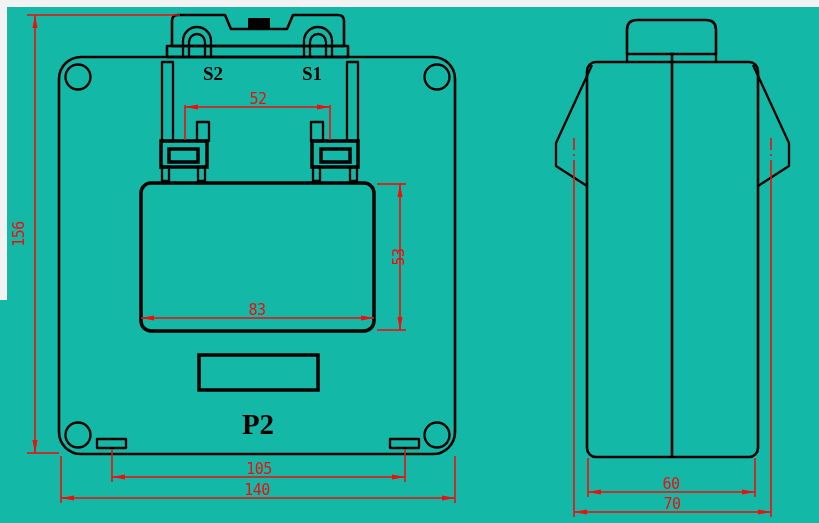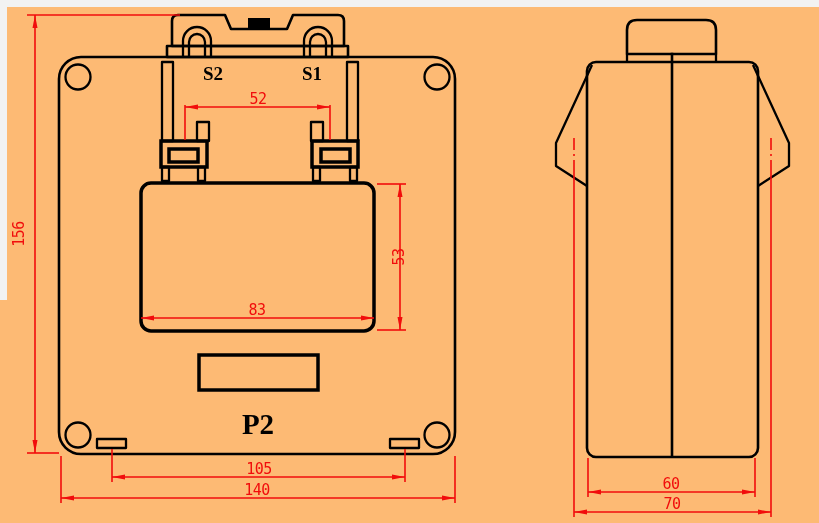--- a/index.html
+++ b/index.html
@@ -1,16 +1,16 @@
 <!DOCTYPE html>
 <html><head>
 <meta charset="utf-8">
 <style>
   html,body{margin:0;padding:0;background:#ffffff;}
-  .page{width:819px;height:523px;position:relative;background:#fdba74;overflow:hidden;}
+  .page{width:819px;height:523px;position:relative;background:#14b8a6;overflow:hidden;}
   svg{display:block;}
   .k  {stroke:#000;fill:none;stroke-width:2.6;stroke-linejoin:round;stroke-linecap:square;}
   .k2 {stroke:#000;fill:none;stroke-width:2.3;stroke-linejoin:round;}
   .kt {stroke:#000;fill:none;stroke-width:3.5;stroke-linejoin:miter;}
   .r  {stroke:#f10d0c;fill:none;stroke-width:1.6;}
   .dim{fill:#f10d0c;font-family:"DejaVu Sans Mono",monospace;font-size:15px;letter-spacing:-0.5px;text-anchor:middle;}
   .lbl{fill:#000;font-family:"Liberation Serif",serif;font-weight:bold;text-anchor:middle;}
   .s-lbl{font-size:19px;}
   .p-lbl{font-size:29px;}
 </style>

